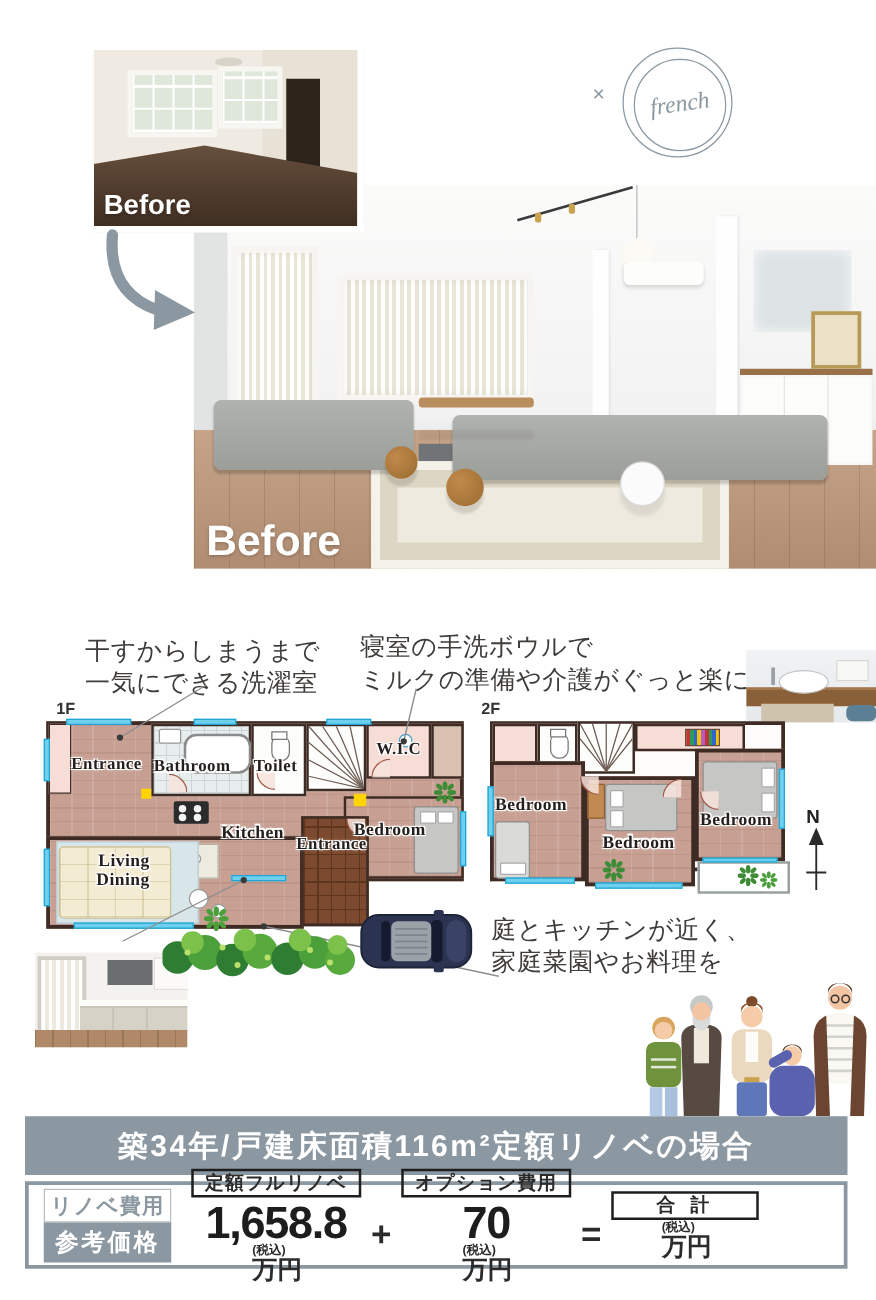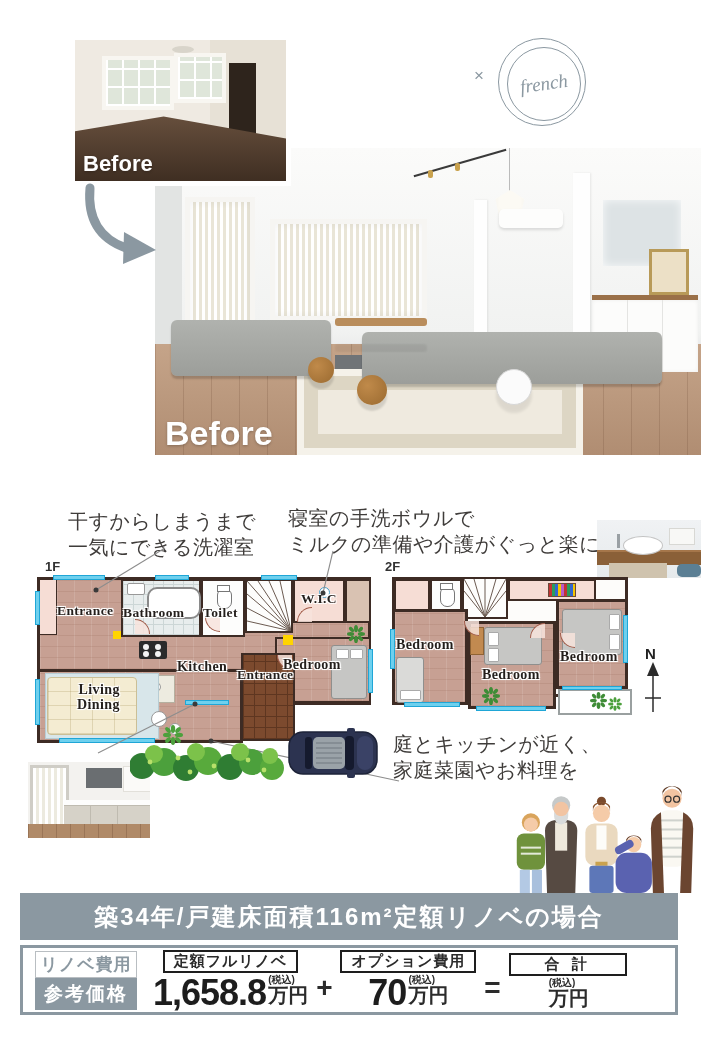--- a/index.html
+++ b/index.html
@@ -154,21 +154,21 @@
   .pricing{left:20px;top:945px;width:658px;height:70px;border:3px solid var(--accent);background:#fff;z-index:2;
       box-sizing:border-box;display:flex;align-items:center;padding:0 12px;gap:8px;}
   .side-box{width:102px;flex:none;}
   .side-top{border:1px solid #b9bec2;color:var(--accent);font-weight:bold;font-size:17px;
       text-align:center;padding:1px 0;letter-spacing:1px;}
   .side-bottom{background:var(--accent);color:#fff;font-weight:bold;font-size:19px;
       text-align:center;padding:3px 0;letter-spacing:2px;}
   .pgroup{display:flex;flex-direction:column;align-items:center;gap:2px;}
   .plabel{border:2px solid #1e1e1e;font-weight:bold;font-size:15px;padding:0 9px;white-space:nowrap;letter-spacing:1px;}
   .plabel.wide{padding:0 34px;letter-spacing:4px;}
-  .amount{display:flex;align-items:flex-start;line-height:1;}
+  .amount{display:flex;align-items:center;line-height:1;flex-direction:column;}
   .num{font-size:36px;font-weight:bold;letter-spacing:-1px;color:#1d1d1d;}
   .unitcol{display:flex;flex-direction:column;align-items:flex-start;margin-left:2px;line-height:1;}
   .taxnote{font-size:10px;font-weight:bold;}
   .unit{font-size:20px;font-weight:bold;}
   .op{font-size:28px;font-weight:bold;margin-top:16px;}
 </style>
 </head>
 <body>
 
 <div class="page">

